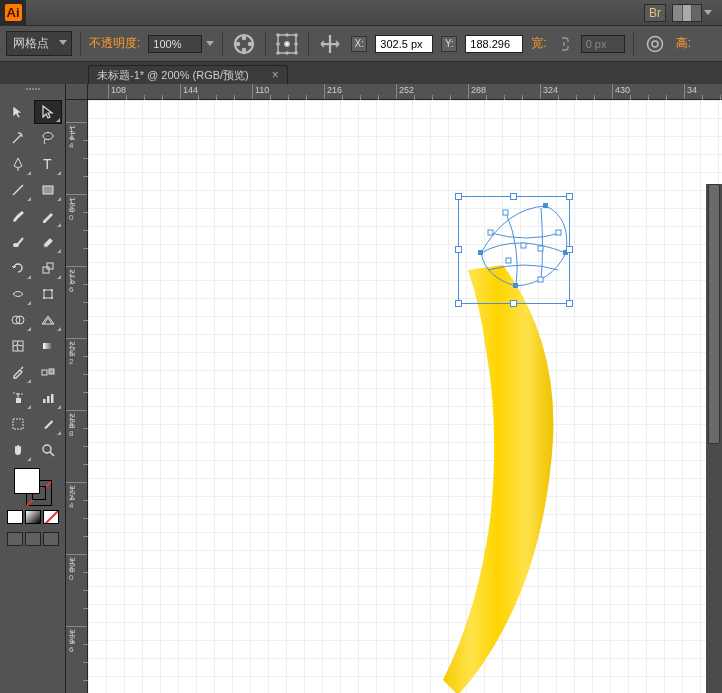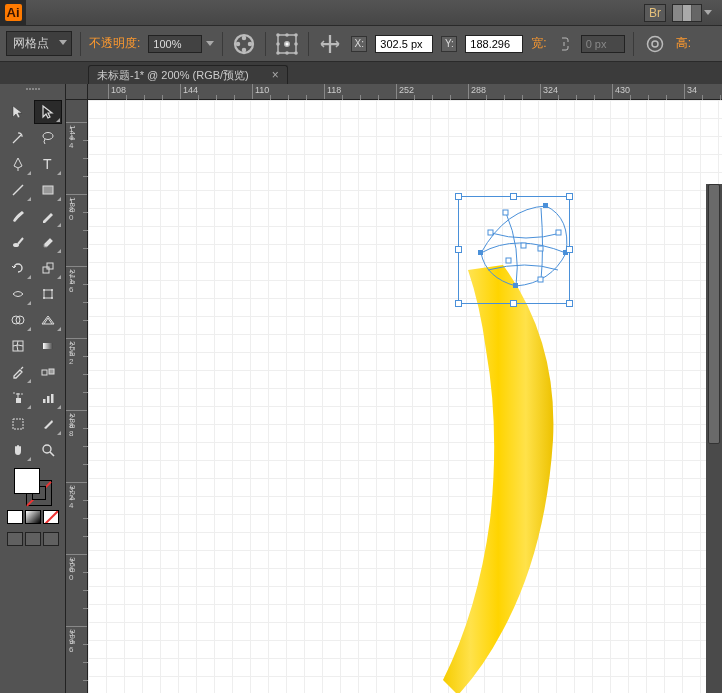--- a/index.html
+++ b/index.html
@@ -475,21 +475,21 @@
         <div class="htick" style="left: 110px; height: 5px; top: 11px;"></div>
         <div class="htick" style="left: 128px; height: 5px; top: 11px;"></div>
         <div class="htick" style="left: 146px; height: 5px; top: 11px;"></div>
         <div class="htick major" style="left: 164px;">
           <span>110</span>
         </div>
         <div class="htick" style="left: 182px; height: 5px; top: 11px;"></div>
         <div class="htick" style="left: 200px; height: 5px; top: 11px;"></div>
         <div class="htick" style="left: 218px; height: 5px; top: 11px;"></div>
         <div class="htick major" style="left: 236px;">
-          <span>118</span>
+          <span>216</span>
         </div>
         <div class="htick" style="left: 254px; height: 5px; top: 11px;"></div>
         <div class="htick" style="left: 272px; height: 5px; top: 11px;"></div>
         <div class="htick" style="left: 290px; height: 5px; top: 11px;"></div>
         <div class="htick major" style="left: 308px;">
           <span>252</span>
         </div>
         <div class="htick" style="left: 326px; height: 5px; top: 11px;"></div>
         <div class="htick" style="left: 344px; height: 5px; top: 11px;"></div>
         <div class="htick" style="left: 362px; height: 5px; top: 11px;"></div>

